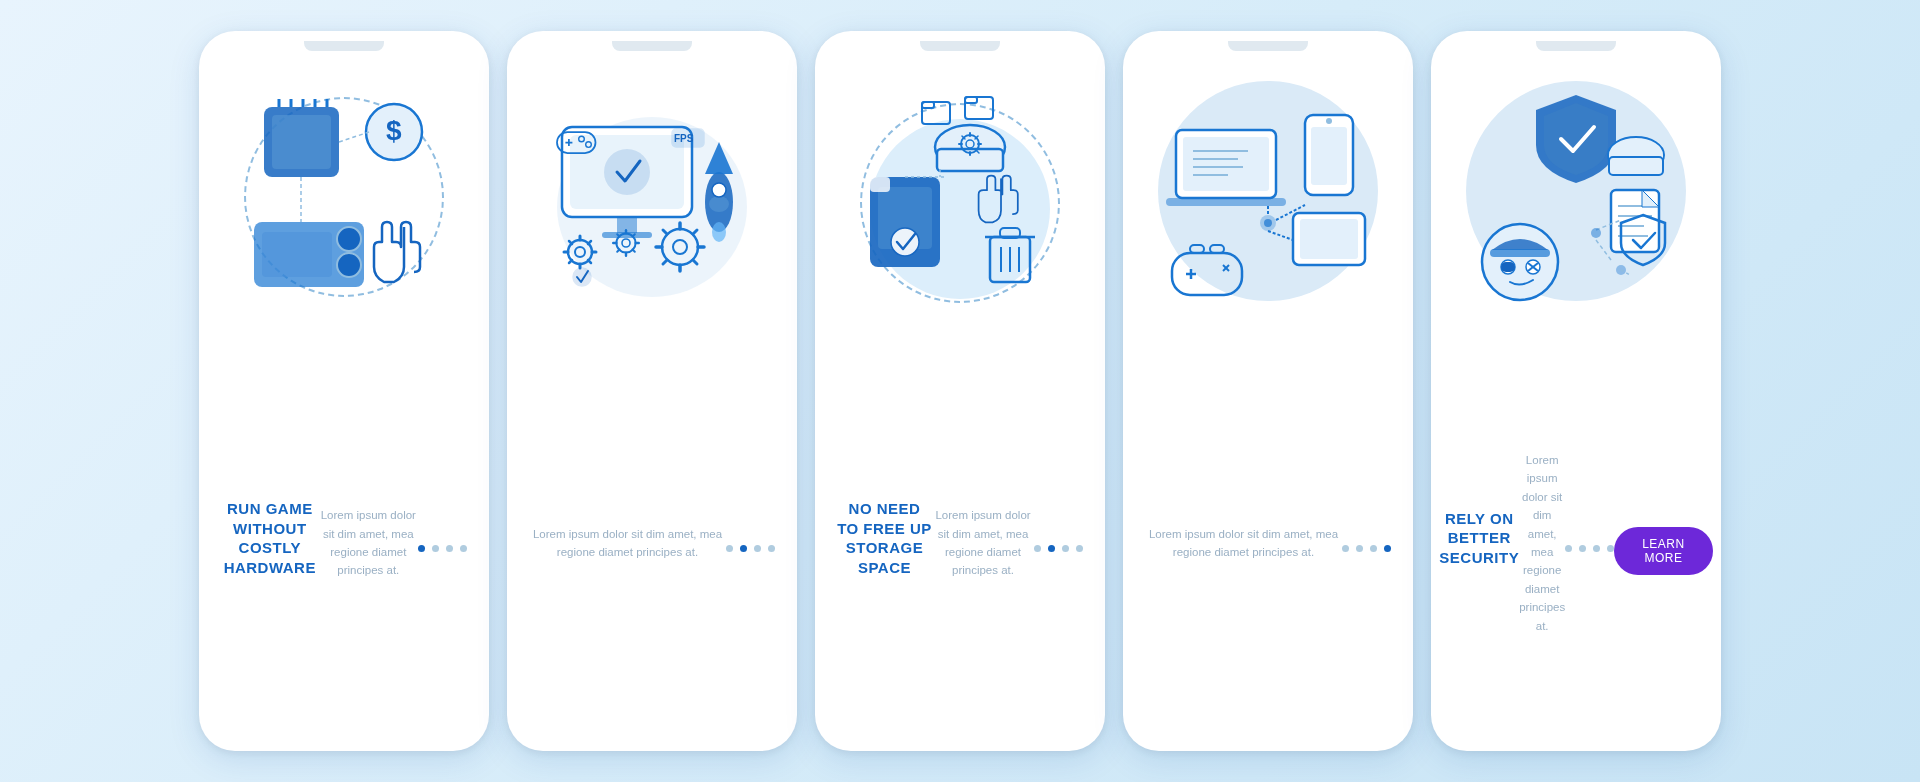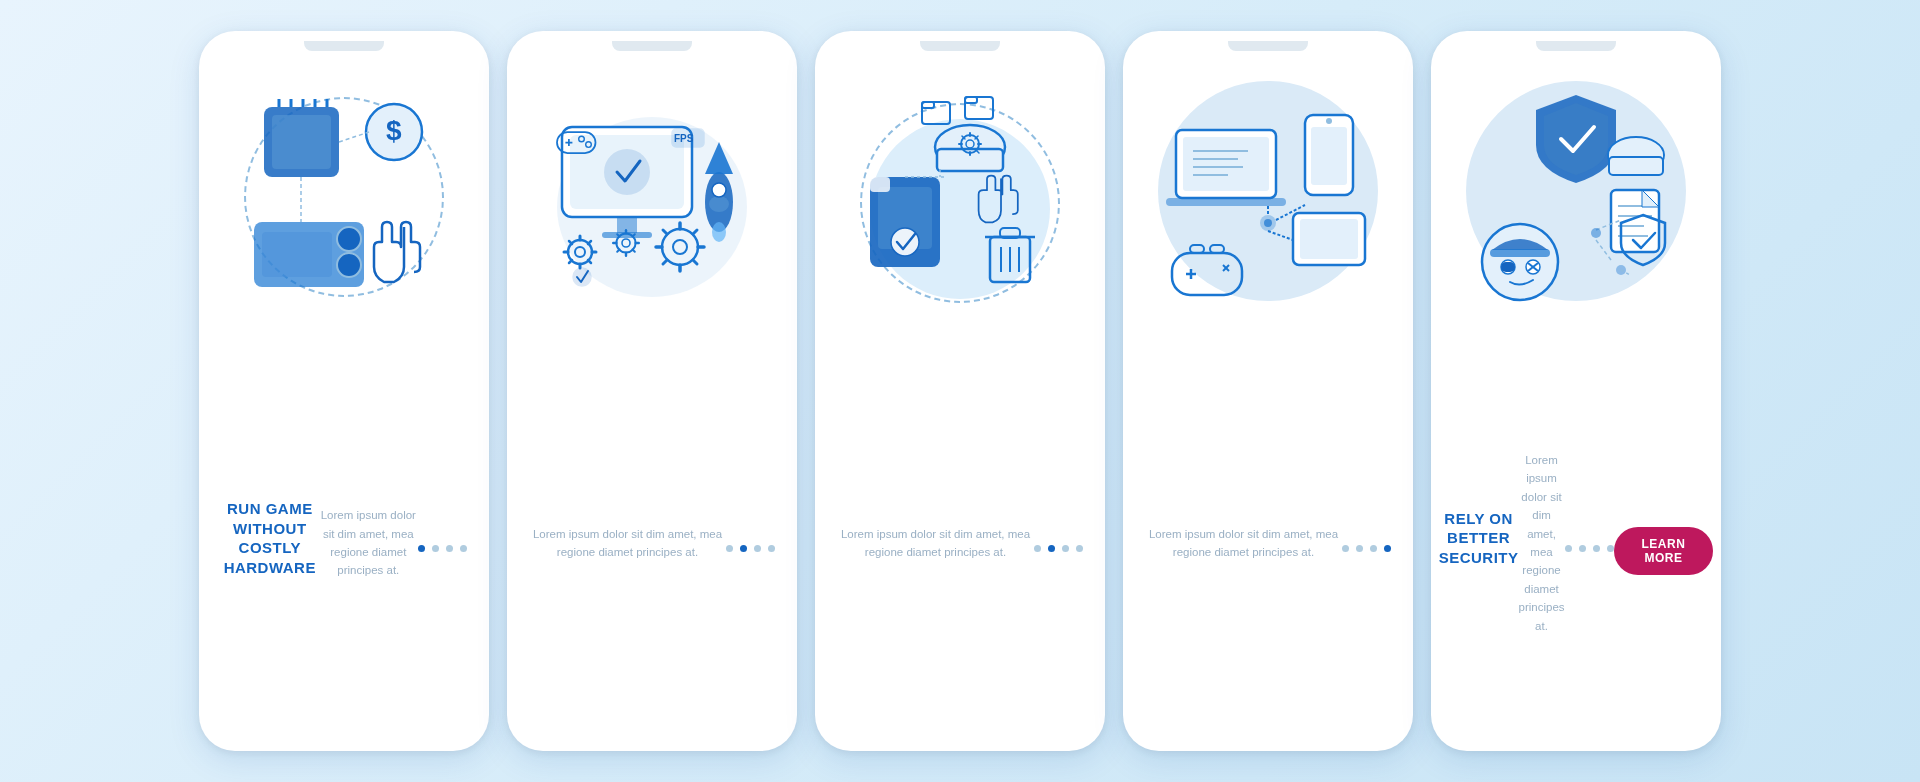--- a/index.html
+++ b/index.html
@@ -92,27 +92,27 @@
       border-radius: 50%;
       background: #b0ccdf;
     }
 
     .dot.active {
       background: #1565c0;
     }
 
     .learn-more-btn {
       margin-top: 16px;
-      background: #be185d;
+      background: #6d28d9;
       color: #fff;
       border: none;
       border-radius: 24px;
       padding: 10px 28px;
       font-size: 12px;
-      font-weight: 700;
+      font-weight: 400;
       letter-spacing: 0.5px;
       cursor: pointer;
     }
 
     
     .bg-circle {
       position: absolute;
       width: 180px;
       height: 180px;
       border-radius: 50%;
@@ -344,20 +344,21 @@
           <g transform="translate(130,95) scale(0.7)">
             <path d="M30,10 L30,55 Q30,68 18,72 L8,72 Q-2,68 -2,55 L-2,32 Q-2,26 5,26 L10,26 L10,10 Q10,5 16,5 Q22,5 22,10 L22,26 L26,26 Q32,26 32,32 L32,10 Q32,5 38,5 Q44,5 44,10 L44,26 L48,26 Q54,26 54,32 L54,55 Q54,60 47,60" stroke="#1565c0" stroke-width="2.5" fill="none" stroke-linejoin="round" stroke-linecap="round"></path>
           </g>
 
           <line x1="90" y1="92" x2="90" y2="100" stroke="#90bde0" stroke-width="1.5" stroke-dasharray="3,3"></line>
           <line x1="55" y1="100" x2="95" y2="100" stroke="#90bde0" stroke-width="1.5" stroke-dasharray="3,3"></line>
         </svg>
       </div>
     </div>
     <div class="card-text-section">
+      <div class="card-title">NO NEED TO FREE UP STORAGE SPACE</div>
       <div class="card-description">Lorem ipsum dolor sit dim amet, mea regione diamet principes at.</div>
       <div class="dots-row">
         <div class="dot"></div>
         <div class="dot active"></div>
         <div class="dot"></div>
         <div class="dot"></div>
       </div>
     </div>
   </div>
 

